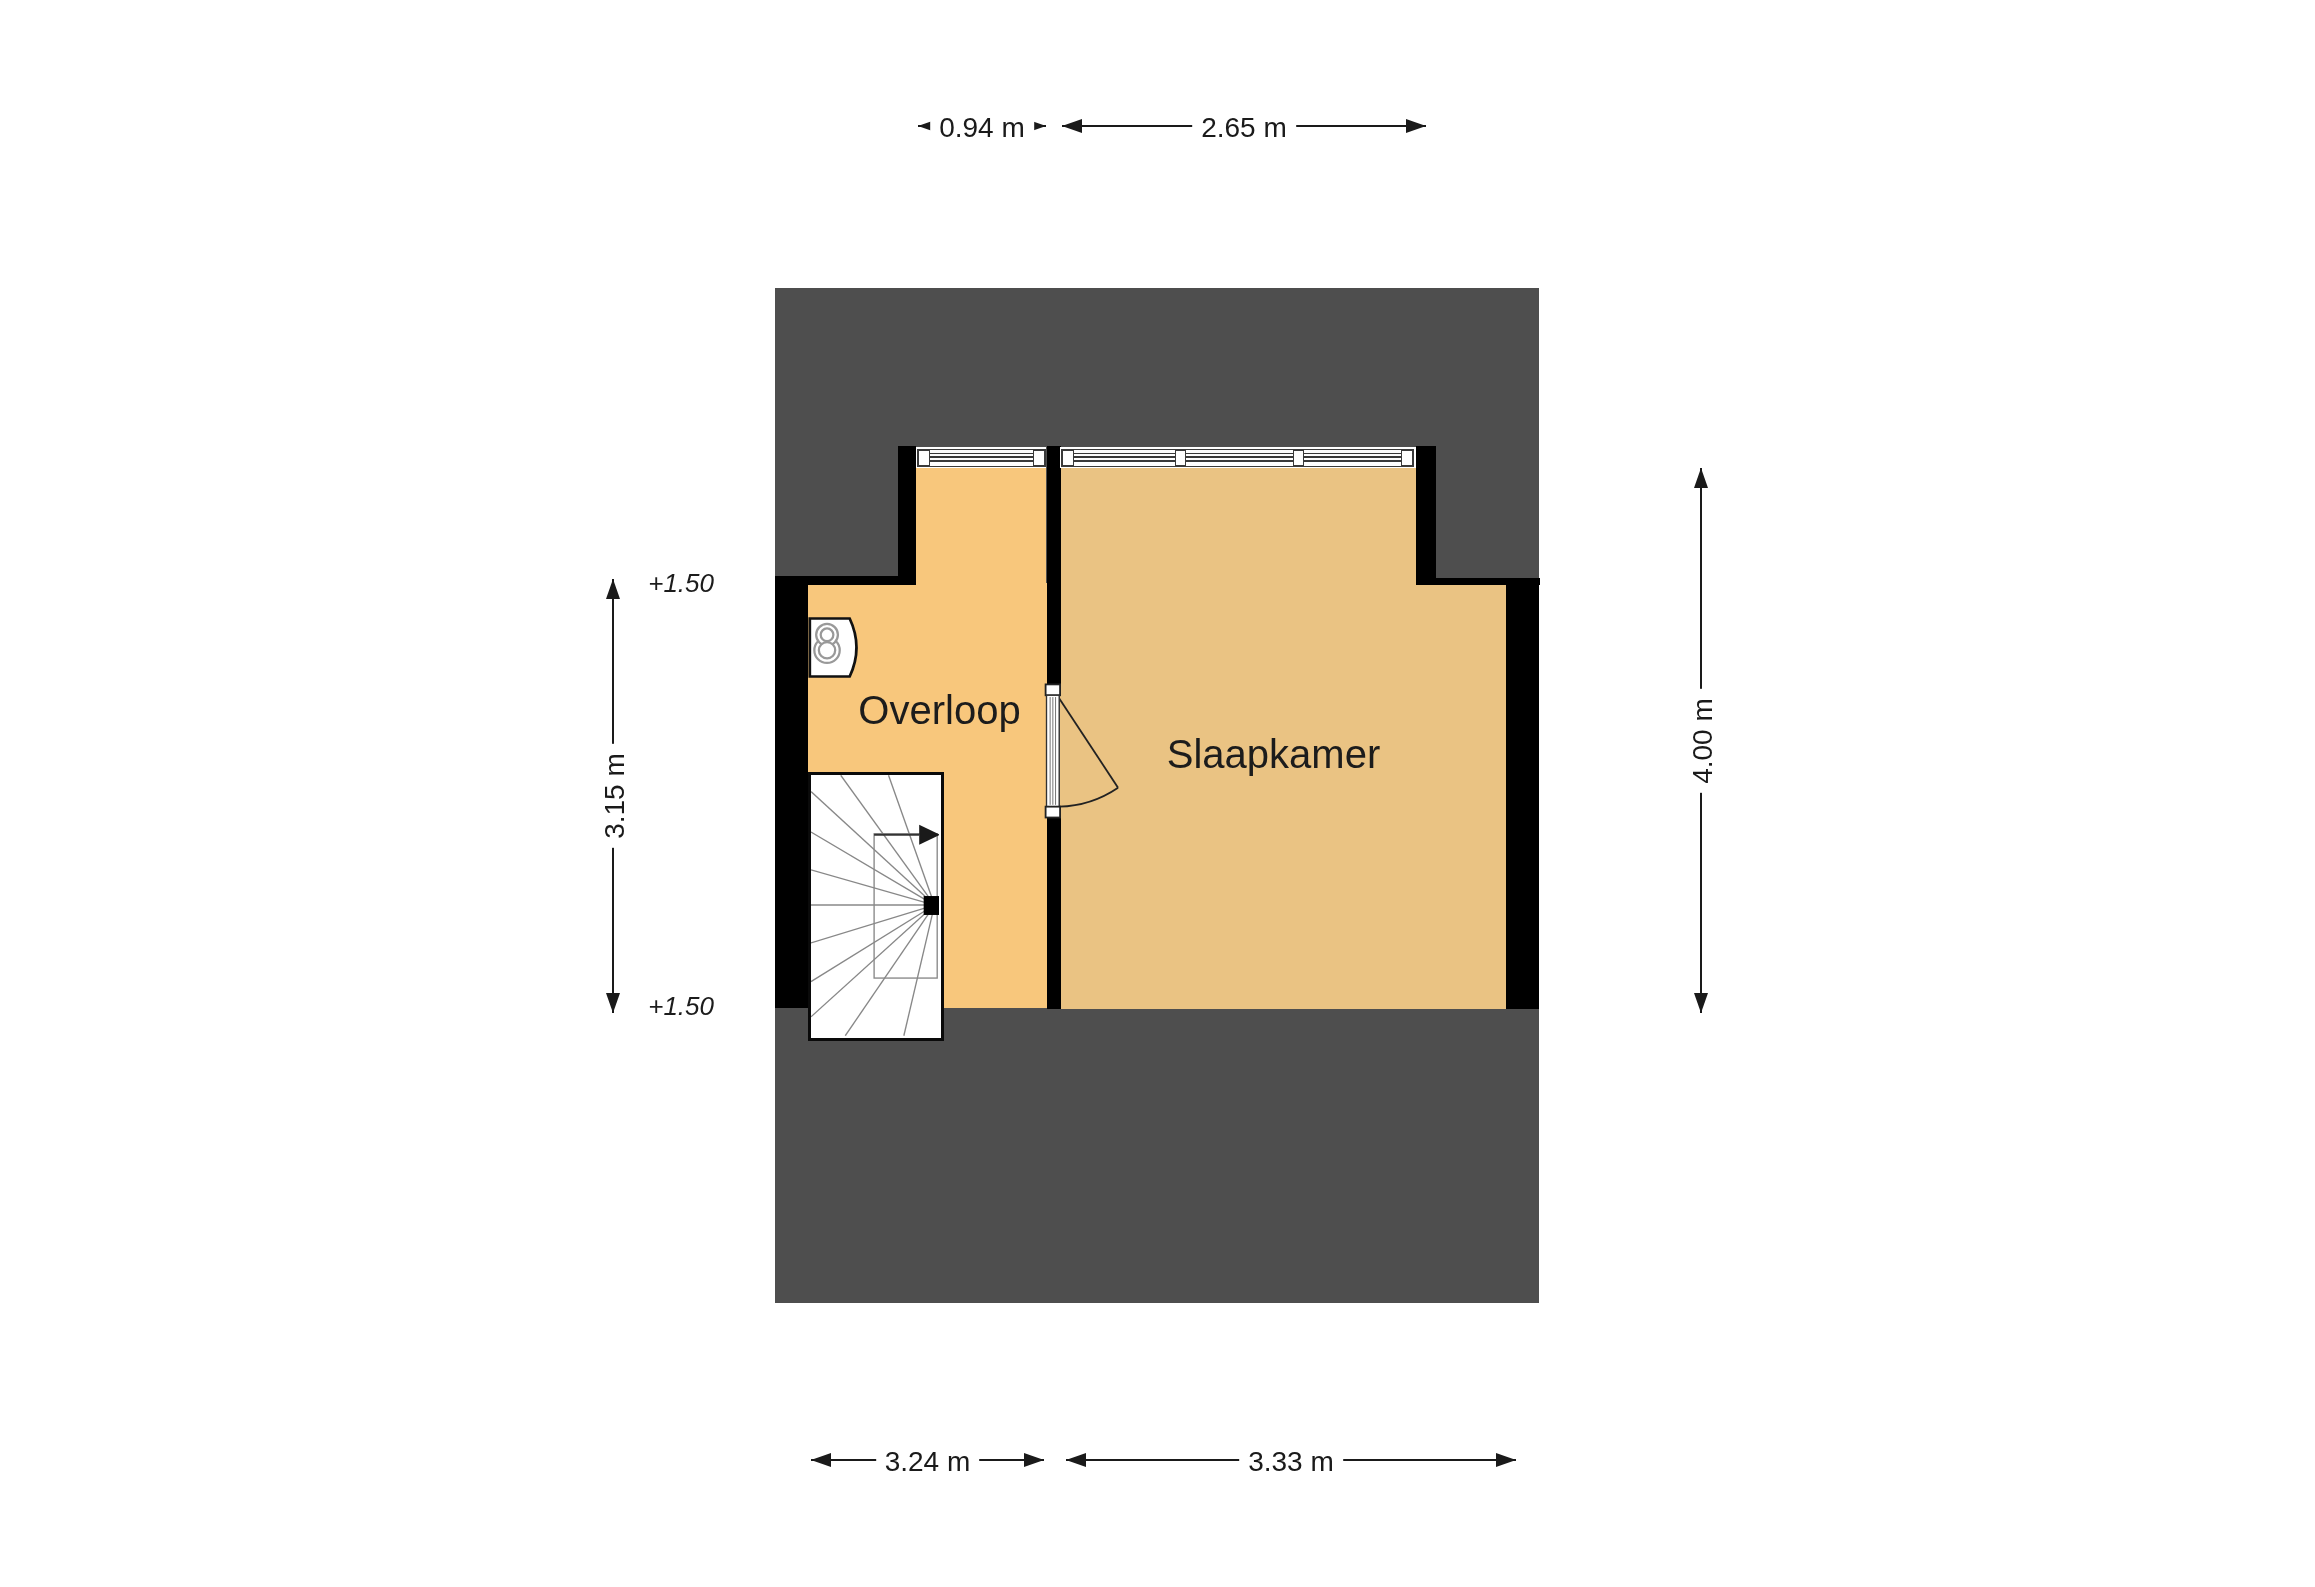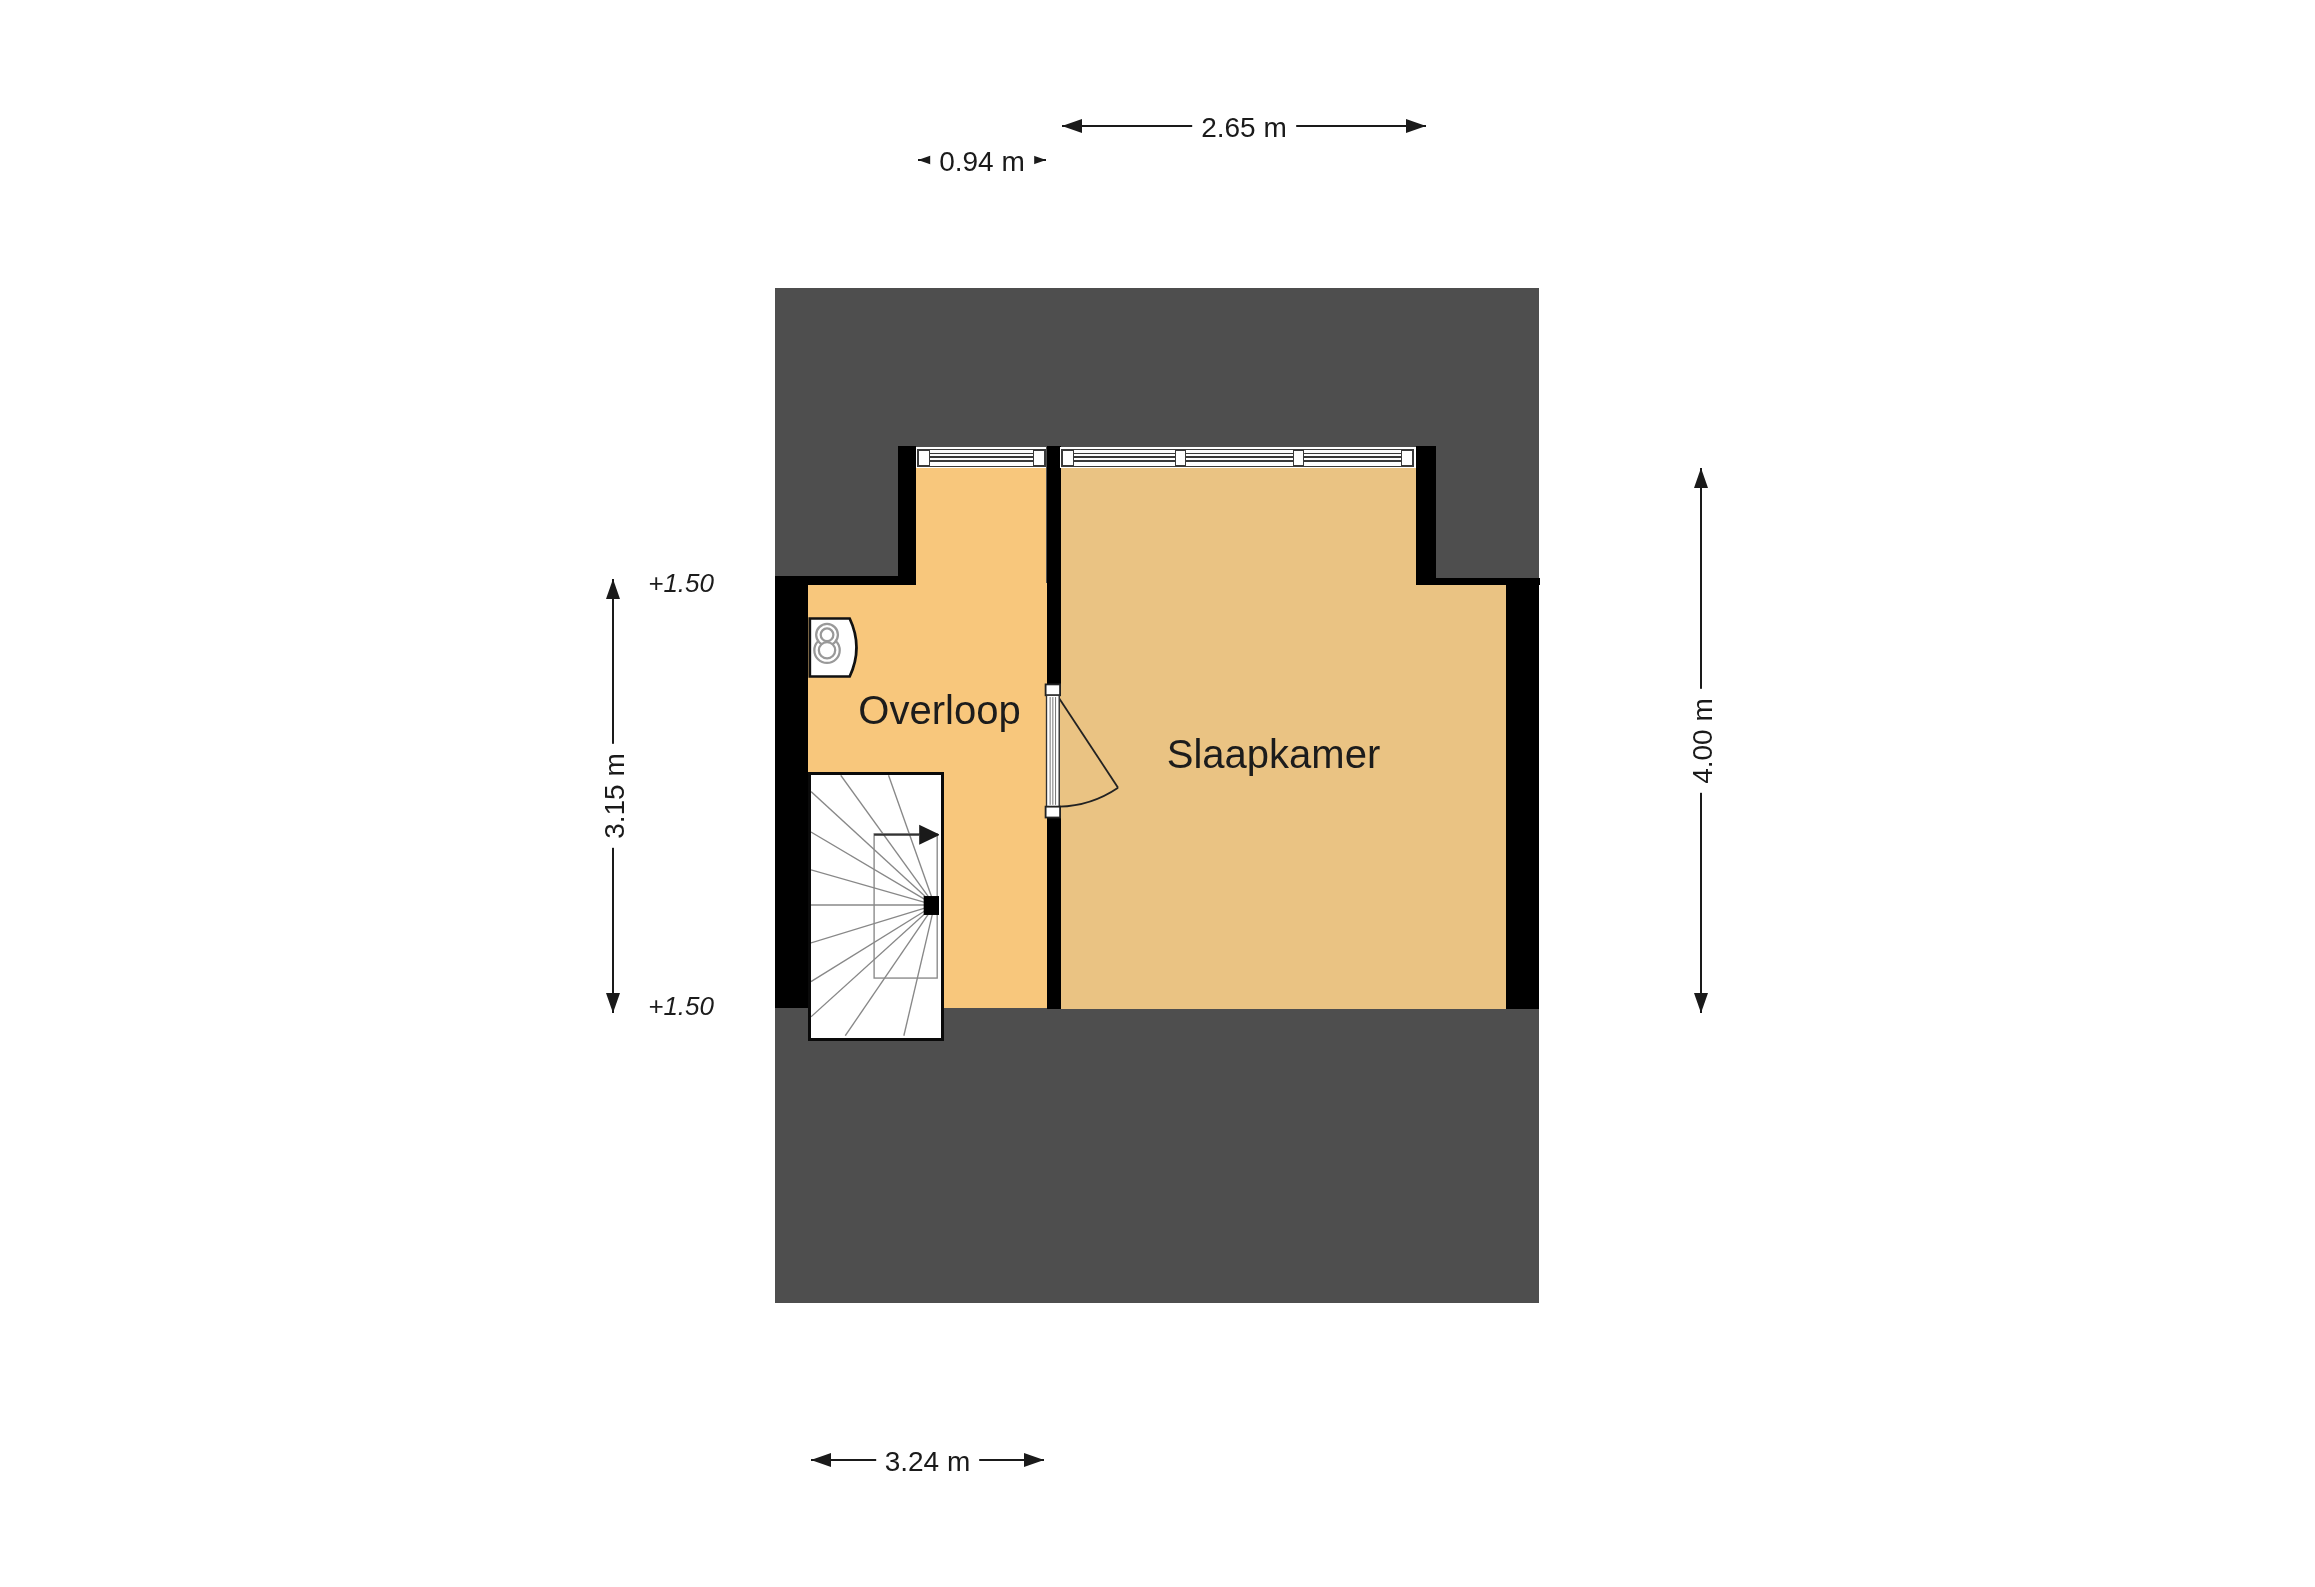--- a/index.html
+++ b/index.html
@@ -114,38 +114,44 @@
     <circle cx="21" cy="41" r="9" fill="#fff" stroke="#999" stroke-width="2.5"></circle>
     <circle cx="21" cy="24" r="7" fill="#fff" stroke="#999" stroke-width="2.5"></circle>
   </svg>
 
   <div class="abs roomlabel" style="left:849px;top:688px;width:181px;">Overloop</div>
   <div class="abs roomlabel" style="left:1138px;top:732px;width:271px;">Slaapkamer</div>
 
   <div class="abs lvl" style="left:624px;top:568px;width:90px;">+1.50</div>
   <div class="abs lvl" style="left:624px;top:991px;width:90px;">+1.50</div>
 
-  <div class="dimh" style="left:918px;top:110px;width:128px;height:33px;margin-top:34px;">
+  <div class="dimh" style="left:918px;top:110px;width:128px;height:33px;">
     <div class="dline"></div>
     <div class="ah ah-l"></div>
     <div class="ah ah-r"></div>
     <div class="dlbl">0.94 m</div>
   </div>
   <div class="dimh" style="left:1062px;top:110px;width:364px;height:33px;">
     <div class="dline"></div>
     <div class="ah ah-l"></div>
     <div class="ah ah-r"></div>
     <div class="dlbl">2.65 m</div>
   </div>
 
   <div class="dimh" style="left:811px;top:1444px;width:233px;height:33px;">
     <div class="dline"></div>
     <div class="ah ah-l"></div>
     <div class="ah ah-r"></div>
     <div class="dlbl">3.24 m</div>
+  </div>
+  <div class="dimh" style="left:1066px;top:1444px;width:450px;height:33px;">
+    <div class="dline"></div>
+    <div class="ah ah-l"></div>
+    <div class="ah ah-r"></div>
+    <div class="dlbl">3.33 m</div>
   </div>
 
   <div class="dimv" style="left:597px;top:579px;width:33px;height:434px;">
     <div class="dline"></div>
     <div class="ah ah-u"></div>
     <div class="ah ah-d"></div>
     <div class="dlbl">3.15 m</div>
   </div>
 
   <div class="dimv" style="left:1685px;top:468px;width:33px;height:545px;">

